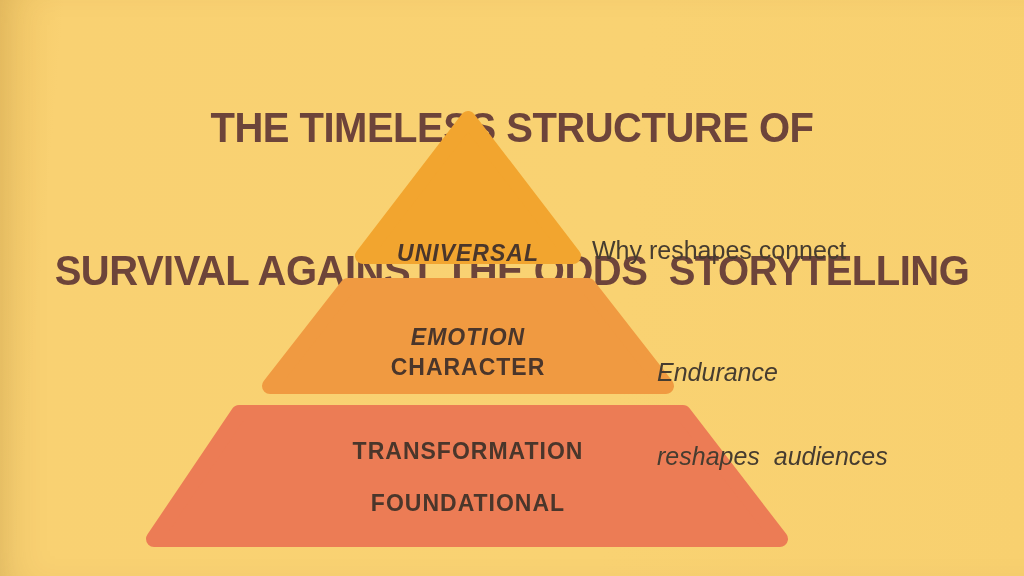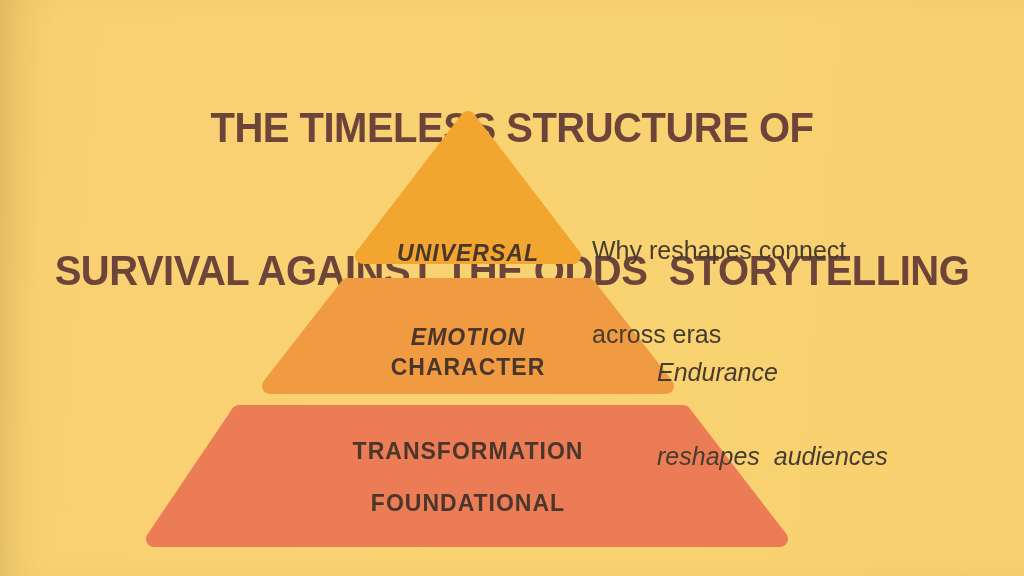--- a/index.html
+++ b/index.html
@@ -101,21 +101,20 @@
     <div>TRANSFORMATION</div>
   </div>
 
   <div class="tier-label tier3-label">
     <div>FOUNDATIONAL</div>
     <div>STORY PATTERN</div>
   </div>
 
   <div class="annotation annotation-1">
     <div>Why reshapes connect</div>
-    <div>across eras</div>
   </div>
 
   <div class="annotation annotation-2">
     <div>Endurance</div>
     <div>reshapes  audiences</div>
   </div>
 
   <div class="annotation annotation-3">
     
     

